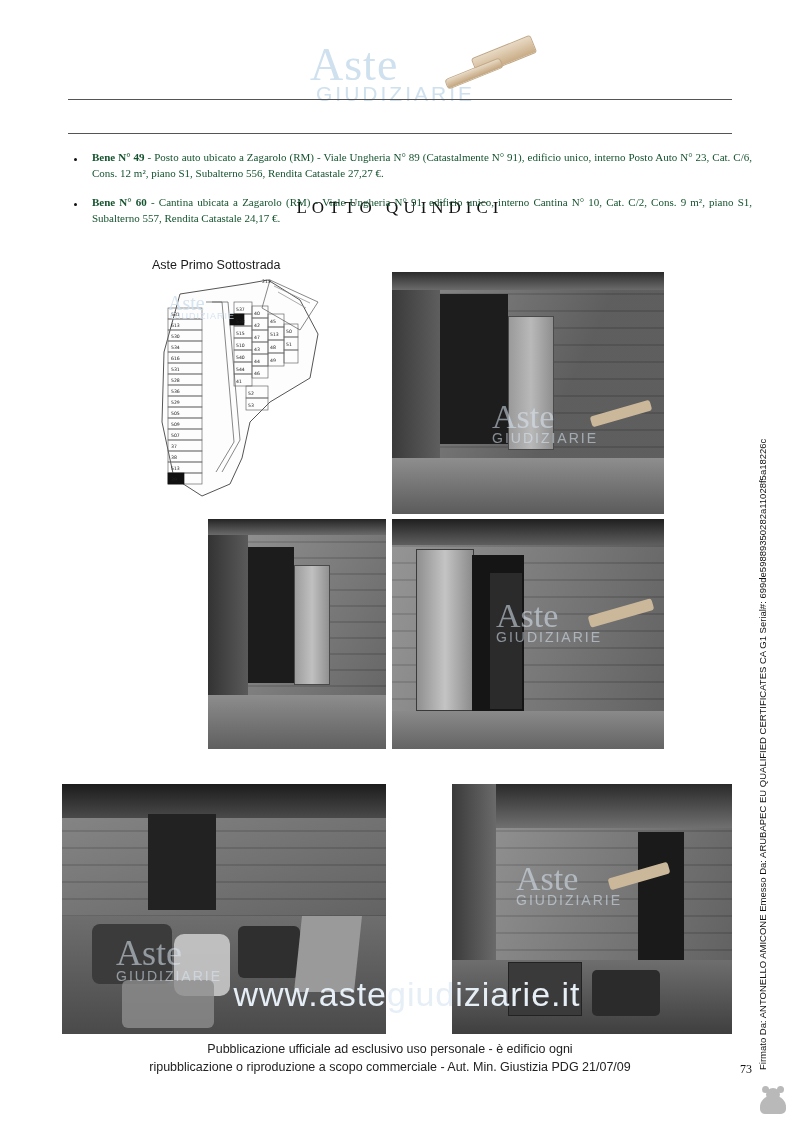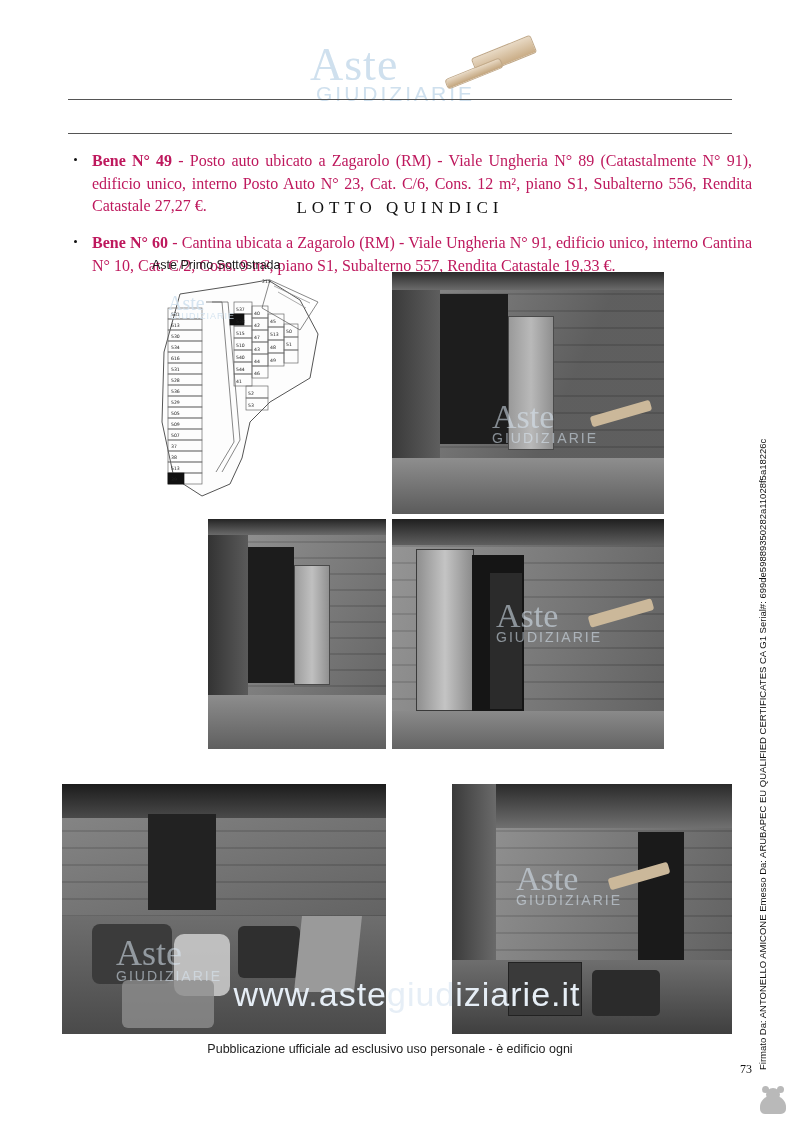--- a/index.html
+++ b/index.html
@@ -70,23 +70,23 @@
     color:#111;
   }
   
   .bullets{
     position:absolute;left:62px;top:150px;width:690px;
   }
   .bullet{
     position:relative;
     padding-left:30px;
     margin-bottom:14px;
-    font-size:16px;
+    font-size:11px;
     line-height:1.42;
-    color:#be185d;
+    color:#14532d;
     text-align:justify;
   }
   .bullet:before{
     content:"";
     position:absolute;left:12px;top:8px;
     width:3px;height:3px;border-radius:50%;
     background:#111;
   }
   .bullet b{font-weight:bold;}
   
@@ -202,21 +202,21 @@
   <div class="rule bottom"></div>
   <div class="title-block">
     <div class="lotto-title">LOTTO QUINDICI</div>
   </div>
 
   <div class="bullets">
     <div class="bullet">
       <b>Bene N° 49</b><span> - Posto auto ubicato a Zagarolo (RM) - Viale Ungheria N° 89 (Catastalmente N° 91), edificio unico, interno Posto Auto N° 23, Cat. C/6, Cons. 12 m², piano S1, Subalterno 556, Rendita Catastale 27,27 €.</span>
     </div>
     <div class="bullet">
-      <b>Bene N° 60</b><span> - Cantina ubicata a Zagarolo (RM) - Viale Ungheria N° 91, edificio unico, interno Cantina N° 10, Cat. C/2, Cons. 9 m², piano S1, Subalterno 557, Rendita Catastale 19,33 €.</span>
+      <b>Bene N° 60</b><span> - Cantina ubicata a Zagarolo (RM) - Viale Ungheria N° 91, edificio unico, interno Cantina N° 10, Cat. C/2, Cons. 9 m², piano S1, Subalterno 557, Rendita Catastale 24,17 €.</span>
     </div>
   </div>
 
   <div class="plan-caption">Aste Primo Sottostrada</div>
   <div class="plan">
     <svg width="190" height="238" viewBox="0 0 190 238">
       <g stroke="#6a6a6a" fill="none" stroke-width="0.7">
 
         <path d="M30 22 L95 12 L118 8 L150 28 L168 62 L160 106 L120 130 L100 150 L92 186 L80 212 L52 224 L24 206 L12 150 L14 80 Z" stroke="#555" stroke-width="1" fill="#fdfdfd"></path>
 
@@ -397,20 +397,21 @@
       <div class="a" style="font-size:34px;">Aste</div>
       <div class="g" style="font-size:14px;margin-top:-6px;">GIUDIZIARIE</div>
     </div>
     <div style="position:absolute;left:156px;top:86px;width:62px;height:12px;background:#cbb89a;transform:rotate(-16deg);border-radius:3px;"></div>
   </div>
 
   <div class="url-wm">www.astegiudiziarie.it</div>
 
   <div class="footer">
     <div>Pubblicazione ufficiale ad esclusivo uso personale - è edificio ogni</div>
+    <div>ripubblicazione o riproduzione a scopo commerciale - Aut. Min. Giustizia PDG 21/07/09</div>
   </div>
   <div class="page-num">73</div>
 
   <div class="sidebar-text">Firmato Da: ANTONELLO AMICONE Emesso Da: ARUBAPEC EU QUALIFIED CERTIFICATES CA G1 Serial#: 699de59889350282a11028f5a18226c</div>
 
   <div class="seal">
     <div class="earL"></div>
       <div class="earR"></div>
     <div class="head"></div>
       <div class="body"></div>

